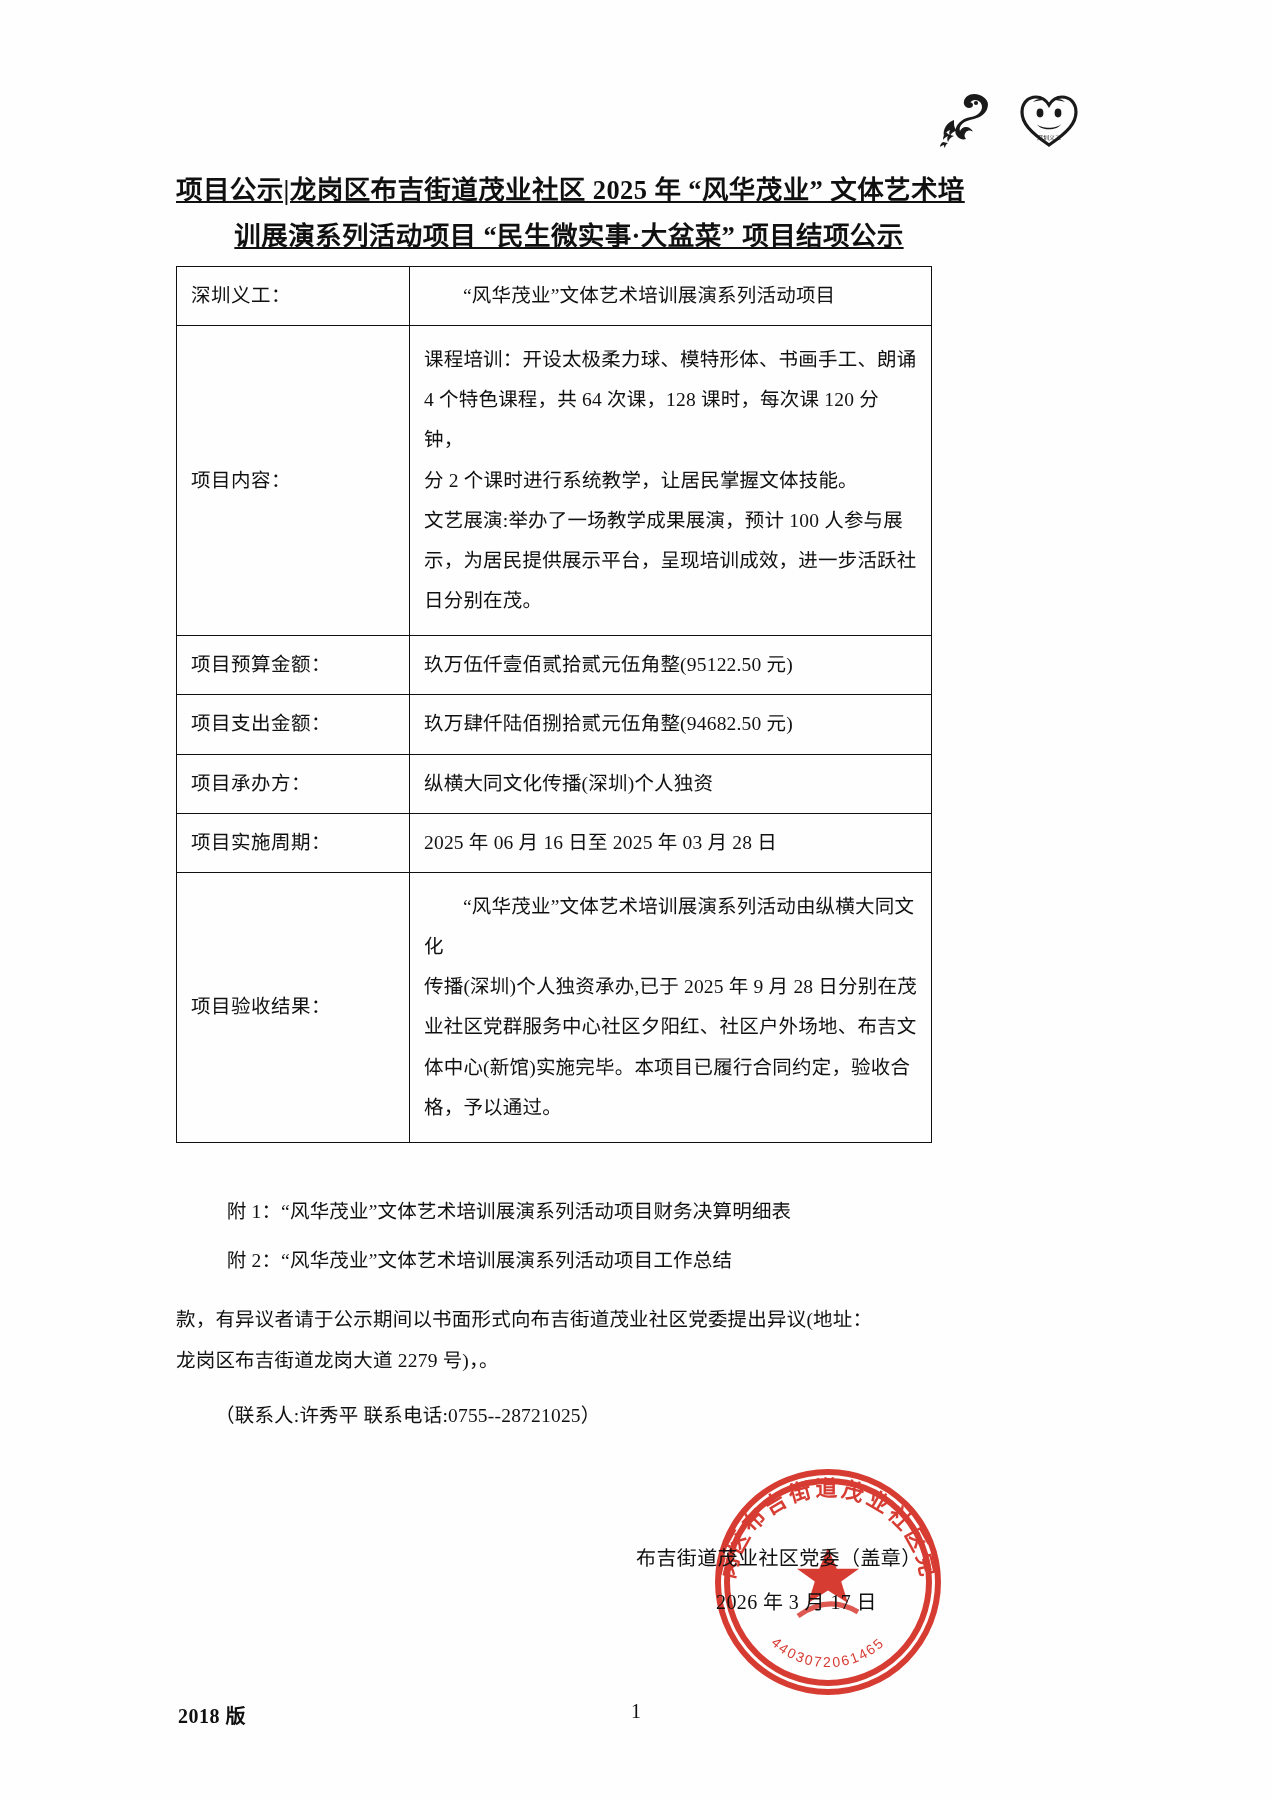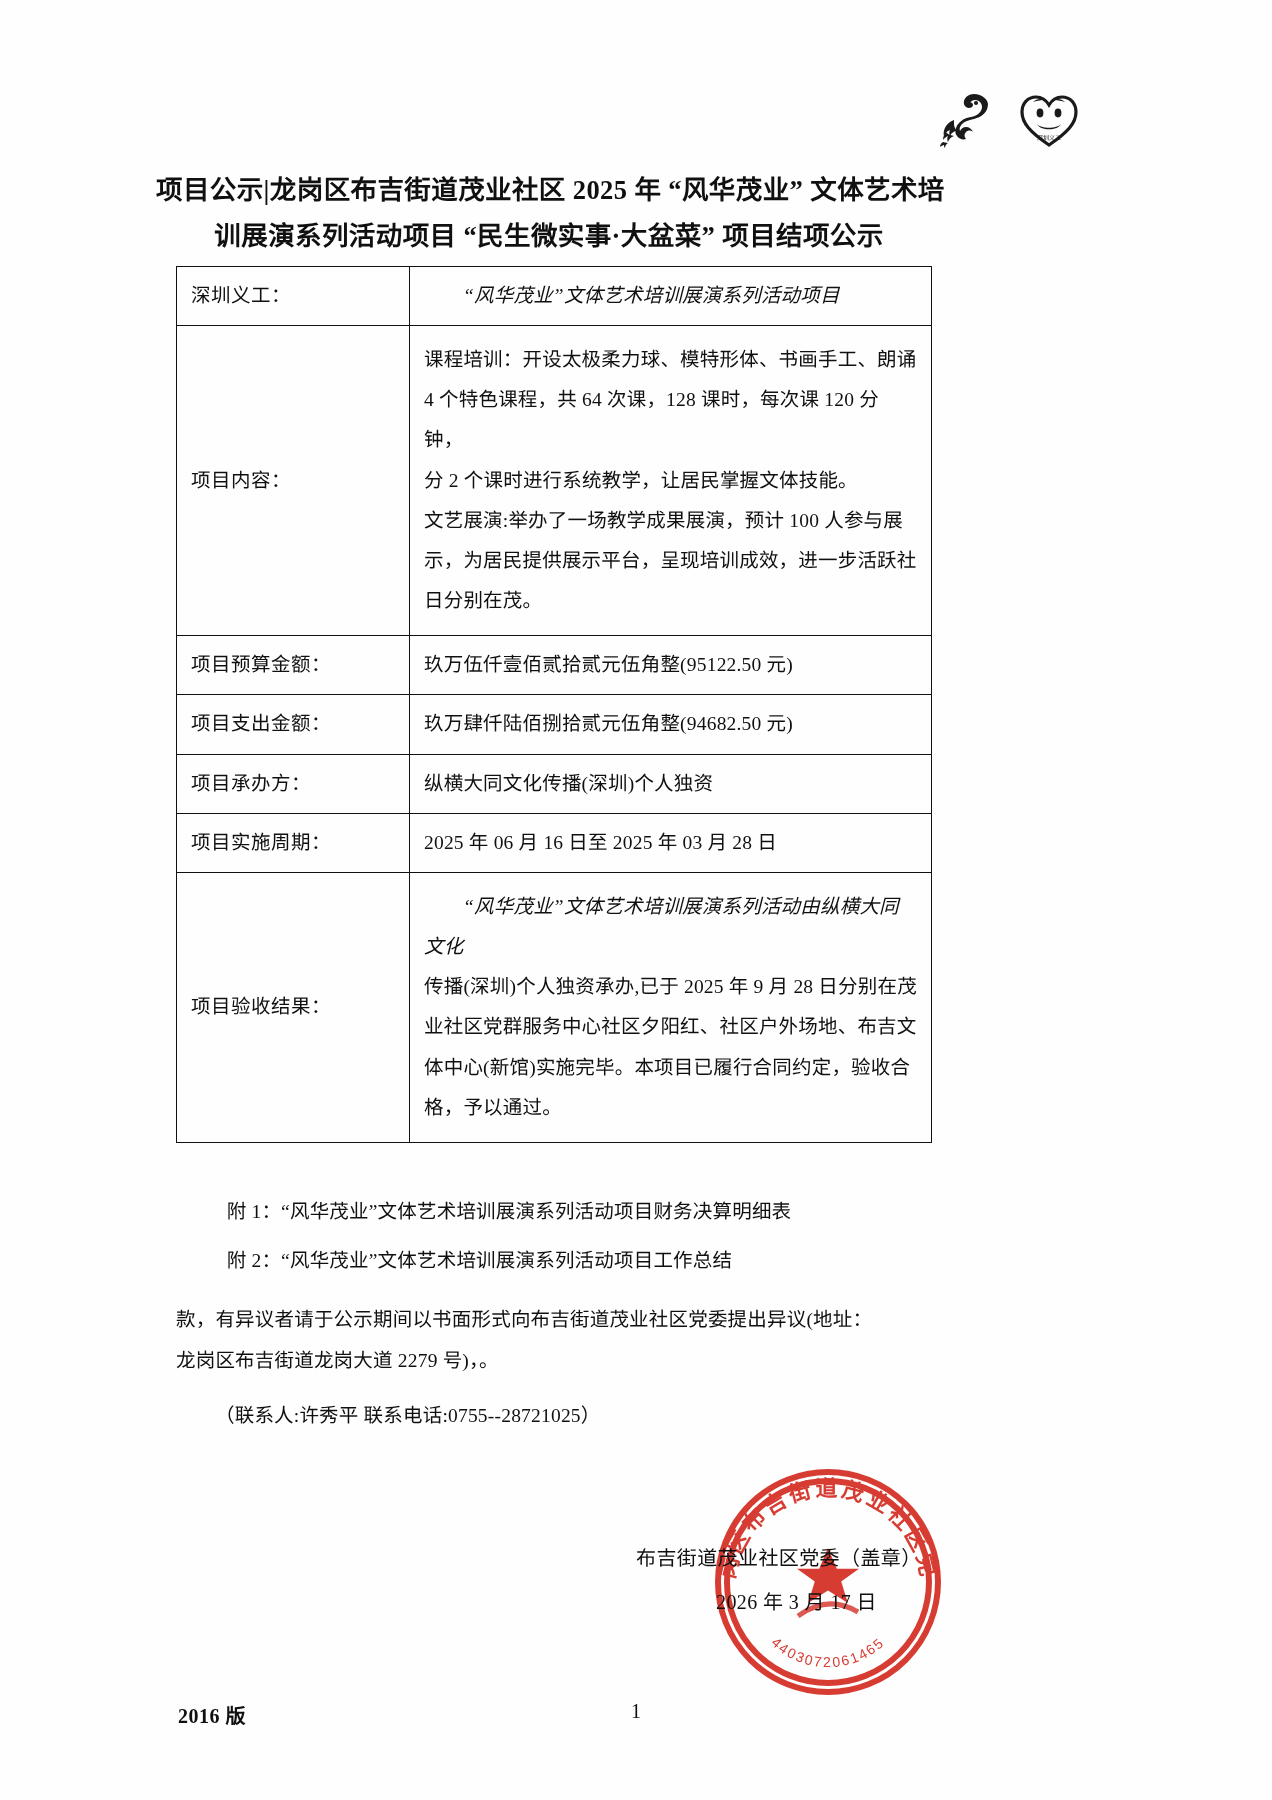--- a/index.html
+++ b/index.html
@@ -34,28 +34,29 @@
     width: 66px;
     height: 66px;
     position: relative;
   }
   .logo-mark svg { display: block; }
 
   
   .doc-title {
     position: absolute;
     top: 168px;
-    left: 156px;
+    left: 176px;
     width: 786px;
     text-align: center;
     font-size: 26.5px;
     font-weight: bold;
     line-height: 1.72;
     letter-spacing: 0.4px;
     font-family: "Liberation Serif", "DejaVu Serif", serif;
+    text-decoration: underline;
   }
   .doc-title .t-line { display: block; white-space: nowrap; }
 
   
   .info-table {
     position: absolute;
     top: 266px;
     left: 176px;
     width: 756px;
     border-collapse: collapse;
@@ -73,21 +74,21 @@
     font-size: 19.5px;
     letter-spacing: 0.5px;
     white-space: nowrap;
   }
   .info-table td.value {
     font-size: 19.5px;
     letter-spacing: 0.2px;
   }
   .cell-para { margin: 0; }
   .cell-para + .cell-para { margin-top: 0; }
-  .indent2 { text-indent: 2em; font-style: italic; }
+  .indent2 { text-indent: 2em; }
   .row-tall td { padding-top: 14px; padding-bottom: 14px; }
 
   
   .body-block {
     position: absolute;
     left: 176px;
     width: 760px;
     font-size: 19.5px;
     line-height: 2.08;
     letter-spacing: 0.2px;
@@ -282,16 +283,16 @@
         <textPath href="#sealArcBottom" startOffset="50%" text-anchor="middle">4403072061465</textPath>
       </text>
     </svg>
   </div>
 
   <div class="signature">
     <span class="sig-line">布吉街道茂业社区党委（盖章）</span>
     <span class="sig-line sig-date">2026 年 3 月 17 日</span>
   </div>
 
-  <div class="footer-left">2016 版</div>
+  <div class="footer-left">2018 版</div>
   <div class="footer-page">1</div>
 
 </div>
 
 </body></html>

